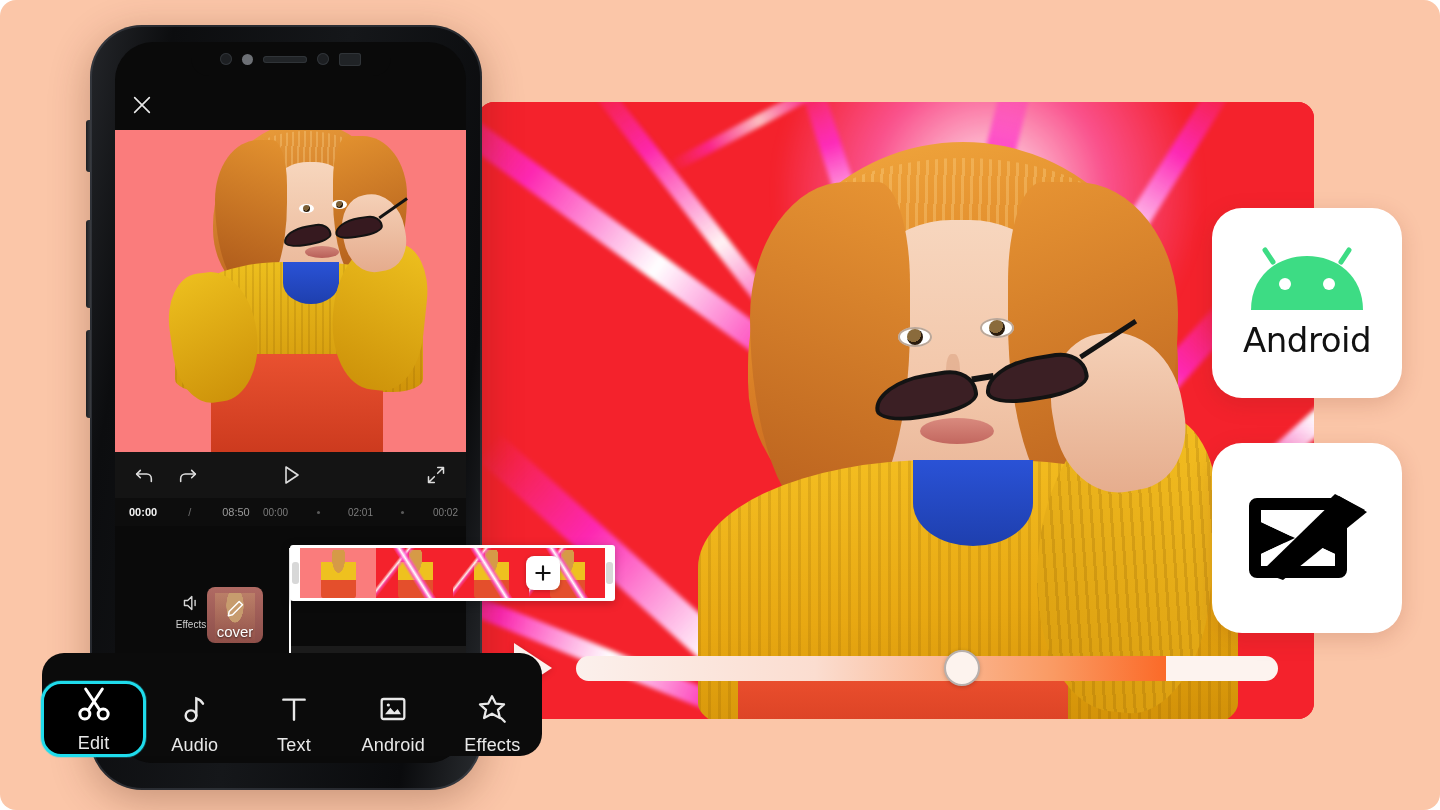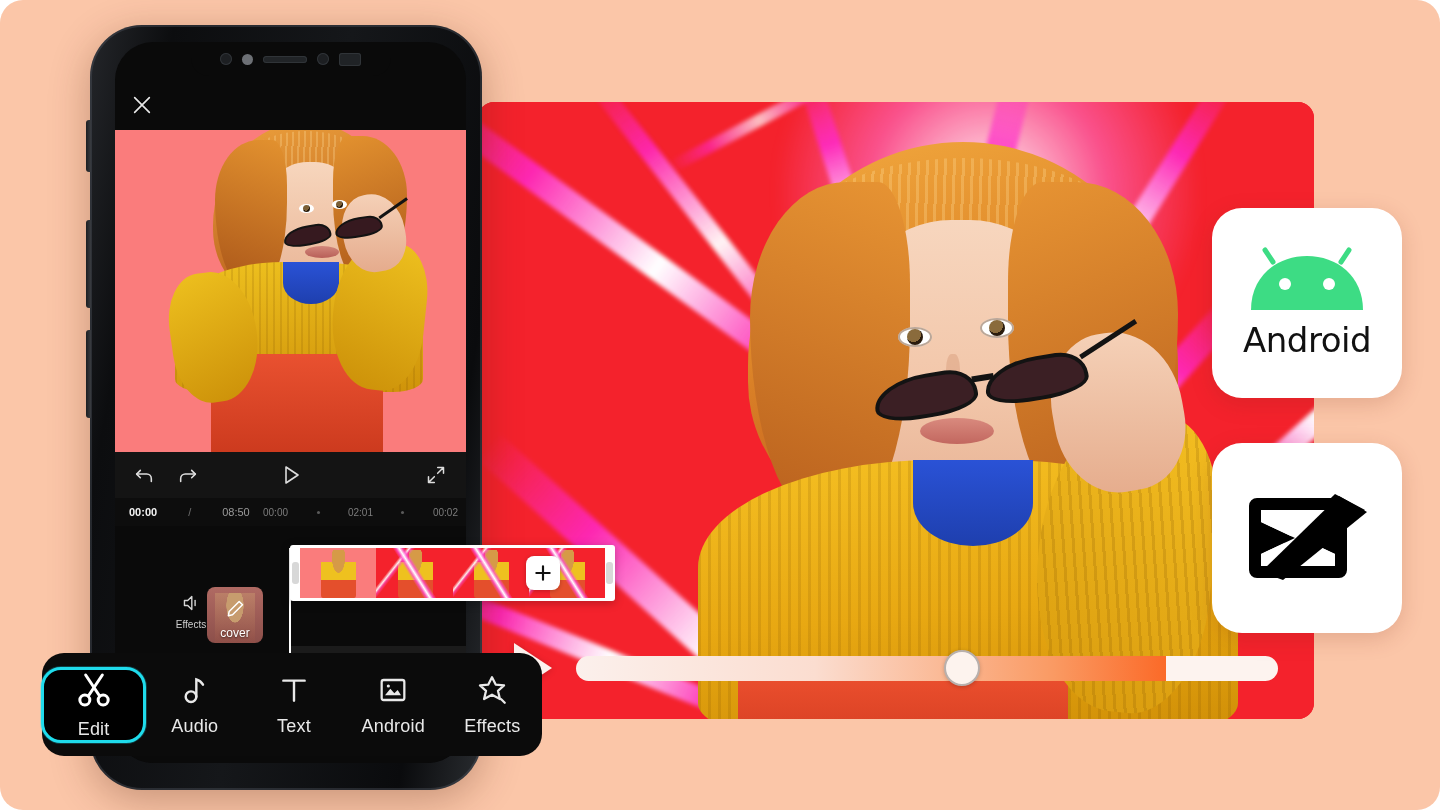--- a/index.html
+++ b/index.html
@@ -8,21 +8,21 @@
     font-family: "Liberation Sans", sans-serif;
     overflow: hidden;
   }
   body { background: #ffffff; }
 
   
   #canvas {
     position: relative;
     width: 1440px; height: 810px;
     background: #fbc6a8;
-    border-radius: 23px;
+    border-radius: 16px;
     overflow: hidden;
   }
 
   
   #video-panel {
     position: absolute;
     left: 478px; top: 102px;
     width: 836px; height: 617px;
     border-radius: 16px;
     overflow: hidden;
@@ -292,21 +292,21 @@
     position:absolute; left: 92px; top: 61px; width: 56px; height: 56px;
     border-radius: 8px; overflow:hidden;
     background: linear-gradient(180deg,#b06a63,#8c4f4a);
     display:flex; align-items:flex-end; justify-content:center;
   }
   #cover-thumb .cv-person {
     position:absolute; left: 8px; top: 6px; width: 40px; height: 52px;
     background: radial-gradient(ellipse at 50% 24%, #c79c6e 0 30%, rgba(0,0,0,0) 31%),
                 linear-gradient(180deg, rgba(200,150,110,.5), rgba(150,70,60,.2));
   }
-  #cover-label { position:relative; font-size: 12px; color:#fff; margin-bottom: 3px; z-index:2; text-shadow:0 1px 2px rgba(0,0,0,.6);margin-top:14px; }
+  #cover-label { position:relative; font-size: 15px; color:#fff; margin-bottom: 3px; z-index:2; text-shadow:0 1px 2px rgba(0,0,0,.6);margin-top:14px; }
   #cover-pencil { position:absolute; left: 50%; top: 12px; transform: translateX(-50%); z-index:2; }
 
   
   #add-audio {
     position:absolute; left: 176px; top: 120px; width: 200px; height: 26px;
     background:#1b1b1b; display:flex; align-items:center; gap:7px; padding-left: 10px;
     color:#cfcfcf; font-size: 11px;
   }
 
   
@@ -342,21 +342,21 @@
     position:absolute; left: 236px; top: 50%; transform: translateY(-50%);
     width: 34px; height: 34px; background:#fff; border-radius: 8px;
     display:flex; align-items:center; justify-content:center; z-index: 3;
     box-shadow: 0 1px 4px rgba(0,0,0,.22);
   }
 
   
   #tabbar {
     position:absolute; left: 42px; top: 653px; width: 500px; height: 103px;
     background:#0b0b0b; border-radius: 22px; z-index: 50;
-    display:flex; align-items:center;
+    display:flex; align-items:flex-end;
   }
   .tab {
     flex: 1 1 0; display:flex; flex-direction:column;
     align-items:center; justify-content:center; gap: 9px;
     color:#e9e9e9; position:relative;
   }
   .tab .tab-label { font-size: 18px; letter-spacing:.2px; }
   .tab.active {
     background:#000; border: 3px solid #1fdcec; border-radius: 20px;
     margin: -1px; z-index: 2;

